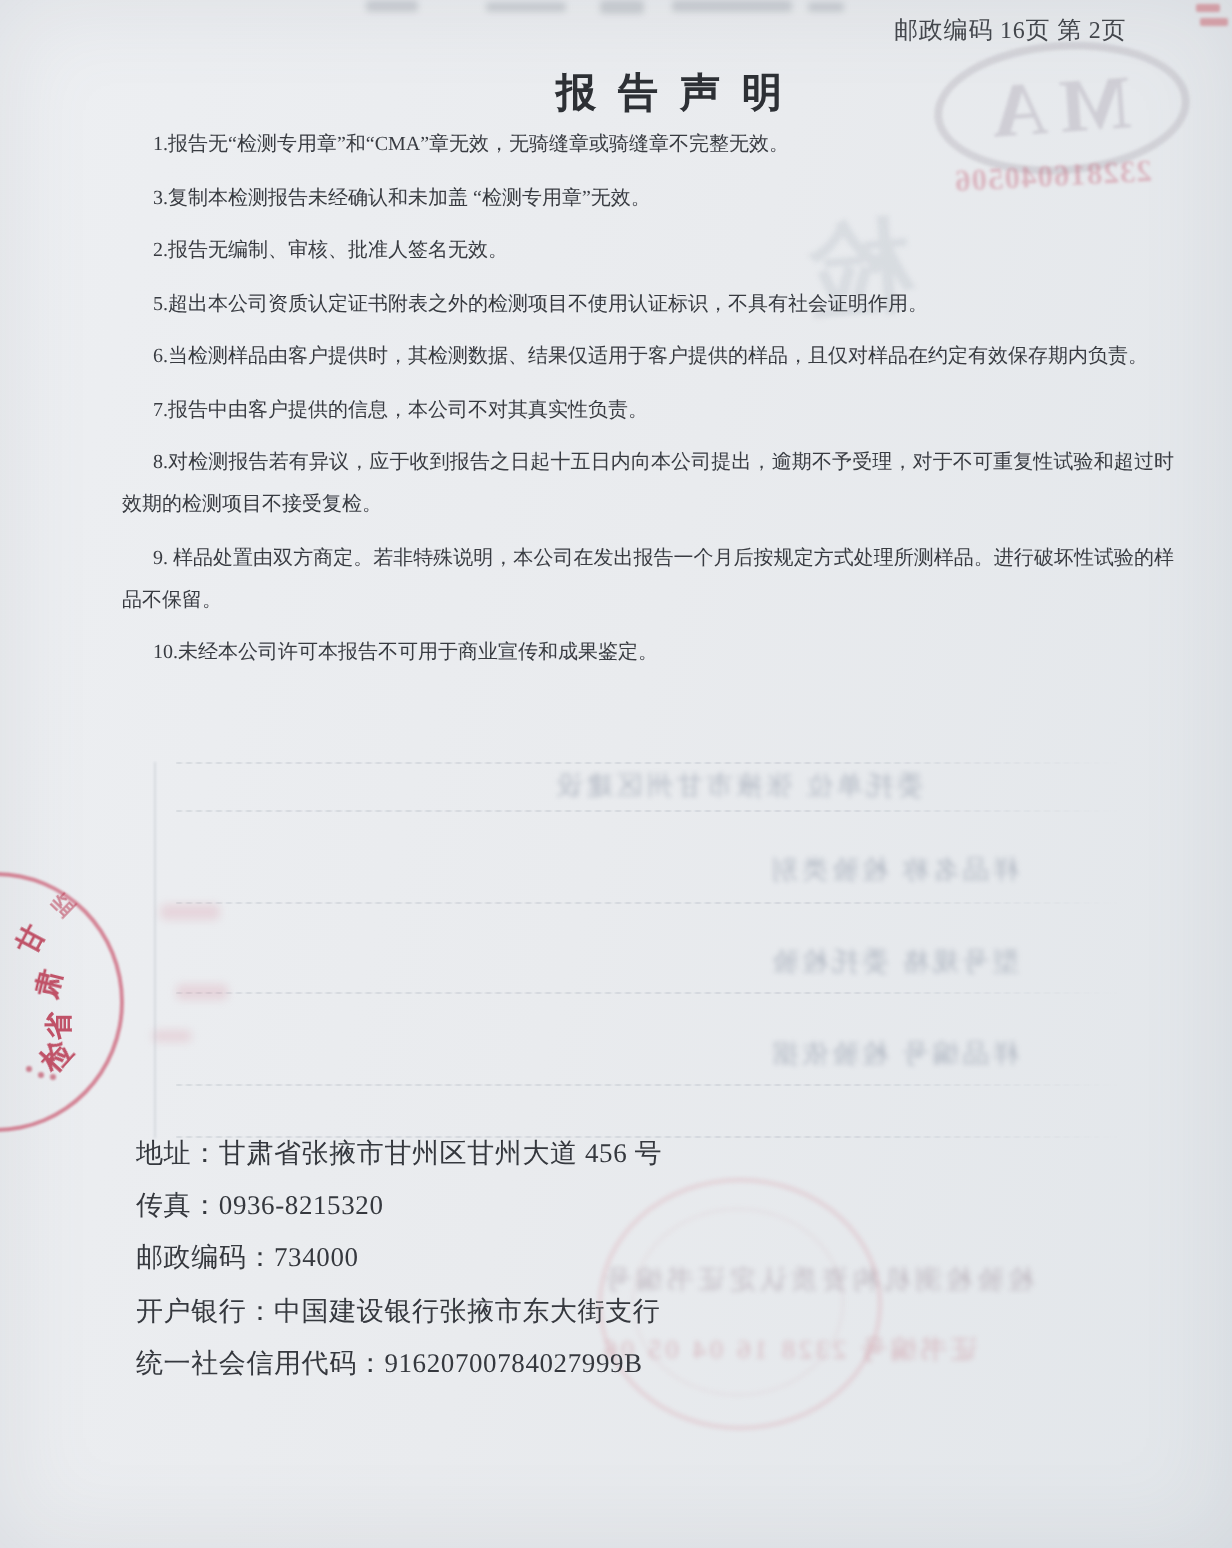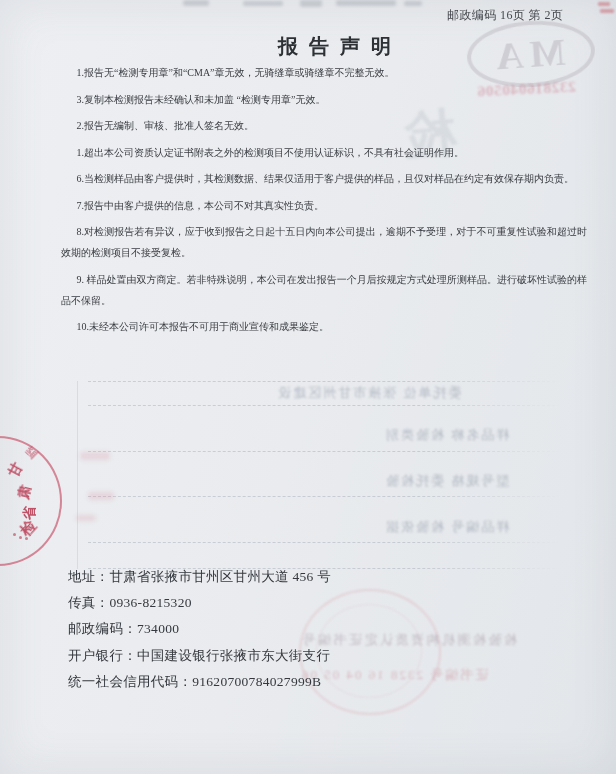--- a/index.html
+++ b/index.html
@@ -103,21 +103,21 @@
   </div>
 
   <div class="content">
     <div class="pagination">邮政编码 16页  第 2页</div>
     <div class="doc-title">报 告 声 明</div>
 
     <div class="statement">
       <p>1.报告无“检测专用章”和“CMA”章无效，无骑缝章或骑缝章不完整无效。</p>
       <p>3.复制本检测报告未经确认和未加盖 “检测专用章”无效。</p>
       <p>2.报告无编制、审核、批准人签名无效。</p>
-      <p>1.超出本公司资质认定证书附表之外的检测项目不使用认证标识，不具有社会证明作用。</p>
+      <p>5.超出本公司资质认定证书附表之外的检测项目不使用认证标识，不具有社会证明作用。</p>
       <p>6.当检测样品由客户提供时，其检测数据、结果仅适用于客户提供的样品，且仅对样品在约定有效保存期内负责。</p>
       <p>7.报告中由客户提供的信息，本公司不对其真实性负责。</p>
       <p>8.对检测报告若有异议，应于收到报告之日起十五日内向本公司提出，逾期不予受理，对于不可重复性试验和超过时效期的检测项目不接受复检。</p>
       <p>9. 样品处置由双方商定。若非特殊说明，本公司在发出报告一个月后按规定方式处理所测样品。进行破坏性试验的样品不保留。</p>
       <p>10.未经本公司许可本报告不可用于商业宣传和成果鉴定。</p>
     </div>
 
     <div class="contact">
       <p>地址：甘肃省张掖市甘州区甘州大道 456 号</p>
       <p>传真：0936-8215320</p>

